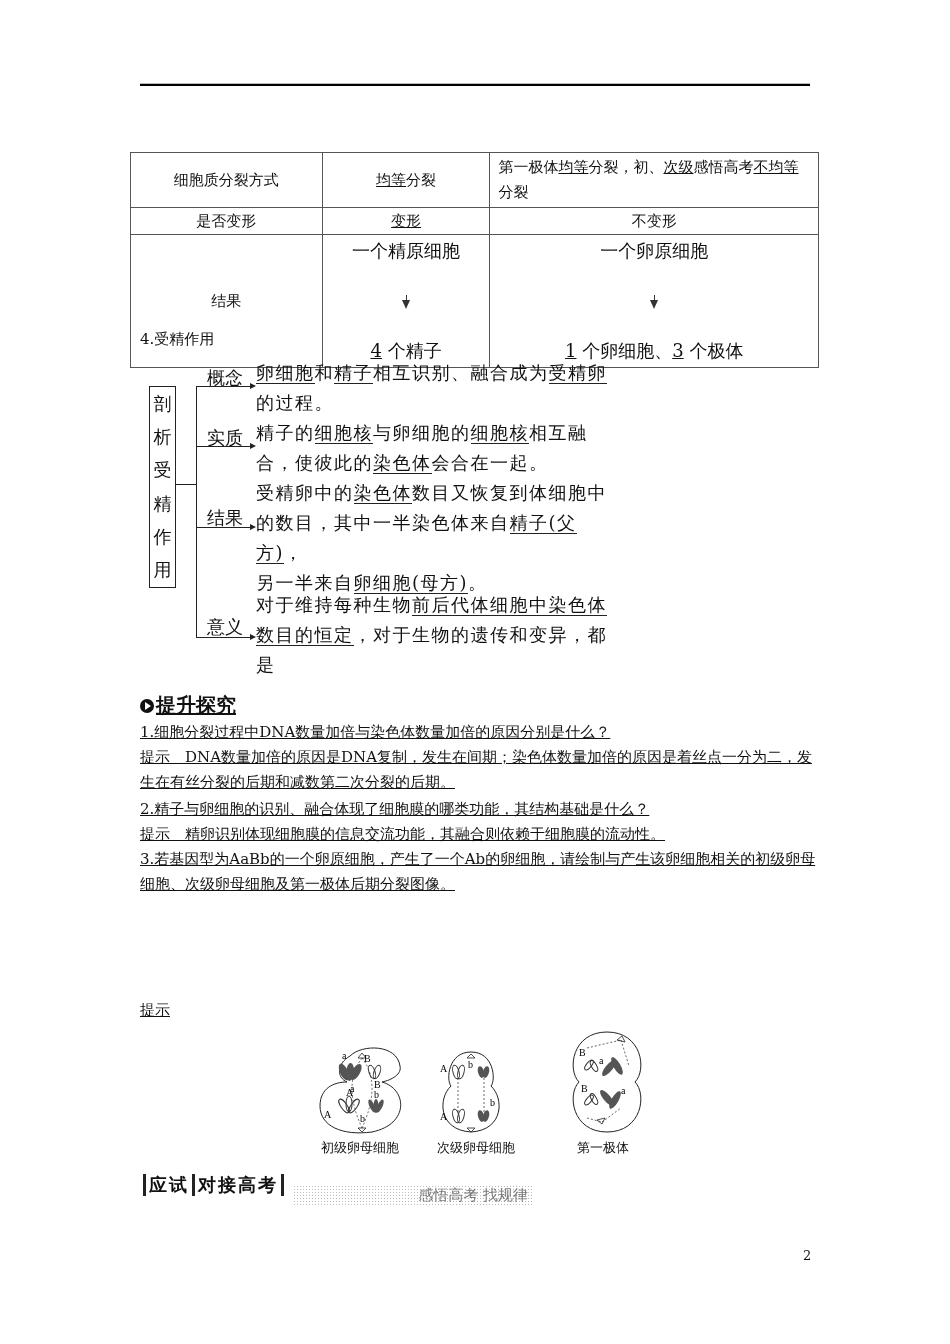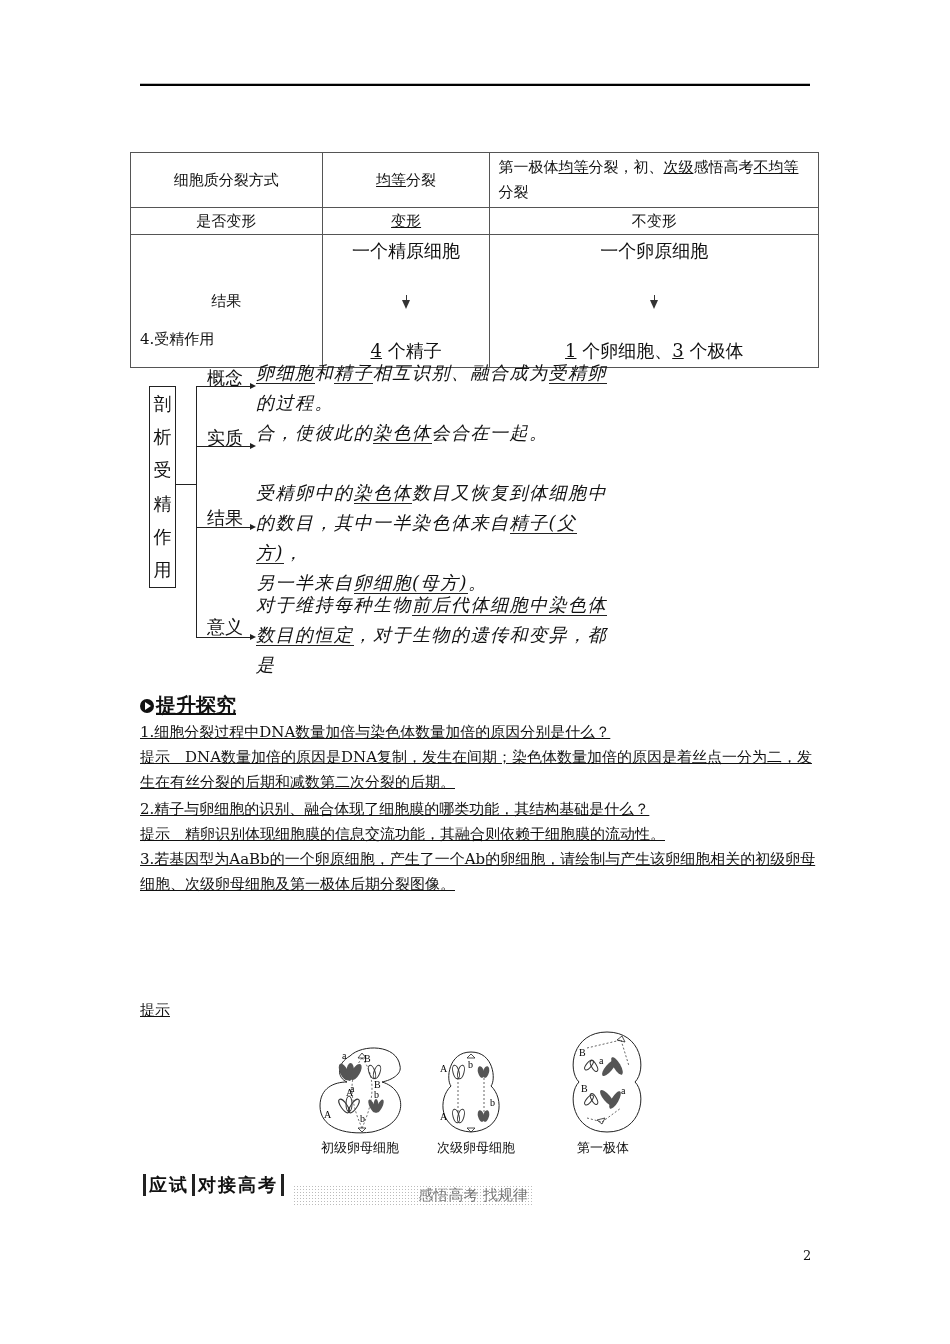--- a/index.html
+++ b/index.html
@@ -12,21 +12,21 @@
   .cell-left{text-align:left!important;padding:2px 8px!important;line-height:25px;}
   .flow{display:flex;flex-direction:column;align-items:center;font-size:18px;height:124px;justify-content:space-between;padding:4px 0;gap:32px;}
   .arrow{width:1px;height:34px;background:#333;position:relative;}
   .arrow:after{content:"";position:absolute;left:-4px;bottom:-2px;border-left:4.5px solid transparent;border-right:4.5px solid transparent;border-top:9px solid #333;}
   .sec4{left:140px;top:330px;font-size:15px;}
   .vbox{left:149px;top:386px;width:25px;height:200px;border:1px solid #222;display:flex;flex-direction:column;justify-content:space-around;align-items:center;font-size:18px;}
   .branch{position:absolute;background:#222;}
   .blabel{position:absolute;font-size:18px;}
   .bar{position:absolute;left:196px;height:1px;background:#222;width:56px;}
   .bar:after{content:"";position:absolute;right:-4px;top:-3px;border-top:3.5px solid transparent;border-bottom:3.5px solid transparent;border-left:6px solid #222;}
-  .btext{position:absolute;left:256px;width:360px;font-size:18px;line-height:30px;letter-spacing:1.5px;font-style:italic;}
+  .btext{position:absolute;left:256px;width:360px;font-size:18px;line-height:30px;letter-spacing:1.5px;}
   .btext .u{text-decoration:none;border-bottom:1px solid #222;}
   .explore{left:140px;top:692px;font-size:20px;font-weight:bold;text-decoration:underline;display:flex;align-items:center;font-family:"DejaVu Sans","Liberation Sans",sans-serif;}
   .circ{display:inline-block;width:14px;height:14px;border-radius:50%;background:#111;position:relative;margin-right:2px;}
   .circ:after{content:"";position:absolute;left:5px;top:3px;border-top:4px solid transparent;border-bottom:4px solid transparent;border-left:6px solid #fff;}
   .para{position:absolute;left:140px;width:680px;font-size:15px;line-height:24.5px;text-decoration:underline;}
   .fig{position:absolute;top:1040px;}
   .figcap{position:absolute;font-size:13px;text-align:center;width:120px;}
   .banner{left:140px;top:1172px;display:flex;align-items:center;height:26px;}
   .bn-bar{width:3px;height:22px;background:#222;margin:0 3px;}
   .bn-txt{font-size:18px;font-weight:bold;font-family:"DejaVu Sans","Liberation Sans",sans-serif;letter-spacing:2px;}
@@ -94,20 +94,21 @@
 <div class="bar" style="top:637px"></div>
 <div class="blabel" style="left:207px;top:366px">概念</div>
 <div class="blabel" style="left:207px;top:426px">实质</div>
 <div class="blabel" style="left:207px;top:506px">结果</div>
 <div class="blabel" style="left:207px;top:615px">意义</div>
 <div class="btext" style="top:358px" id="b0">
     <div><span class="u">卵细胞</span><span>和</span><span class="u">精子</span><span>相互识别、融合成为</span><span class="u">受精卵</span></div>
     <div><span>的过程。</span></div>
   </div>
 <div class="btext" style="top:418px" id="b1">
+    <div><span>精子的</span><span class="u">细胞核</span><span>与卵细胞的</span><span class="u">细胞核</span><span>相互融</span></div>
     <div><span>合，使彼此的</span><span class="u">染色体</span><span>会合在一起。</span></div>
   </div>
 <div class="btext" style="top:478px" id="b2">
     <div><span>受精卵中的</span><span class="u">染色体</span><span>数目又恢复到体细胞中</span></div>
     <div><span>的数目，其中一半染色体来自</span><span class="u">精子(父方)</span><span>，</span></div>
     <div><span>另一半来自</span><span class="u">卵细胞(母方)</span><span>。</span></div>
   </div>
 <div class="btext" style="top:590px" id="b3">
     <div><span>对于维持每种生物</span><span class="u">前后代体细胞中染色体</span></div>
     <div><span class="u">数目的恒定</span><span>，对于生物的遗传和变异，都是</span></div>

